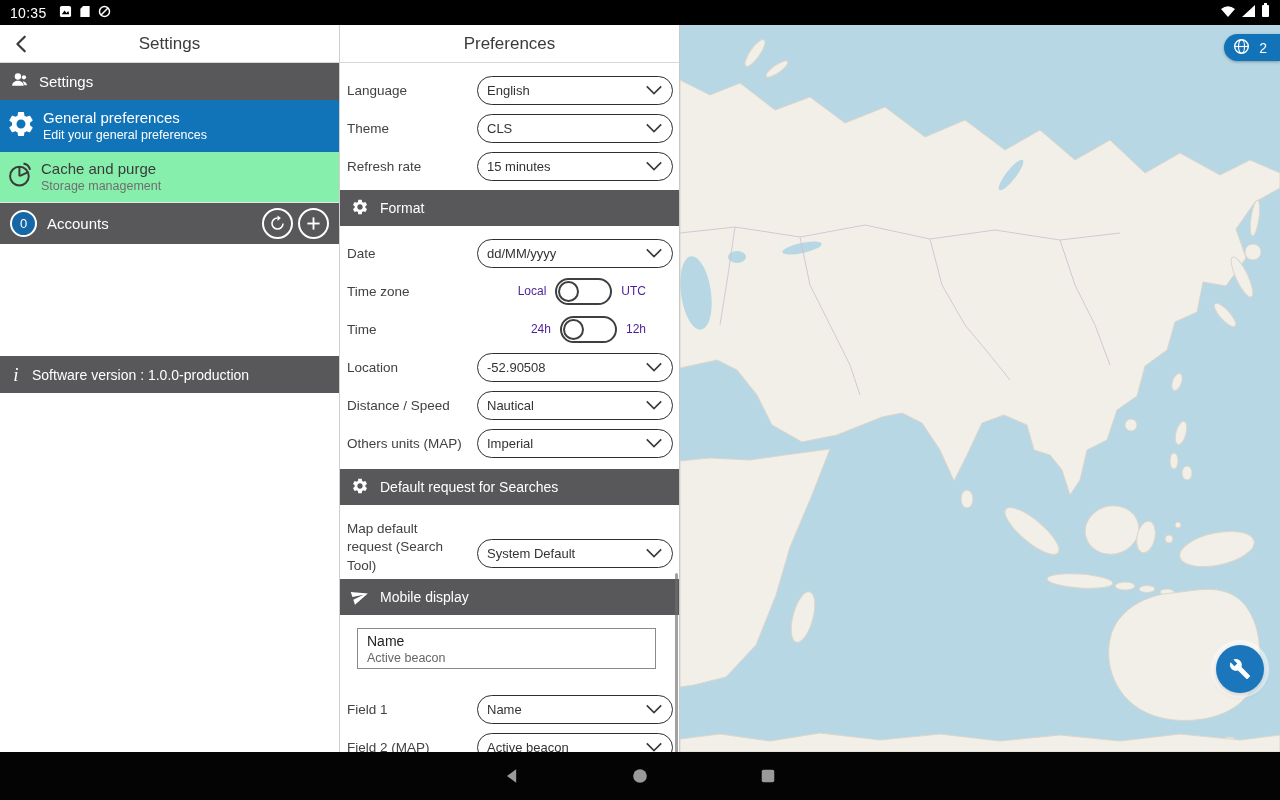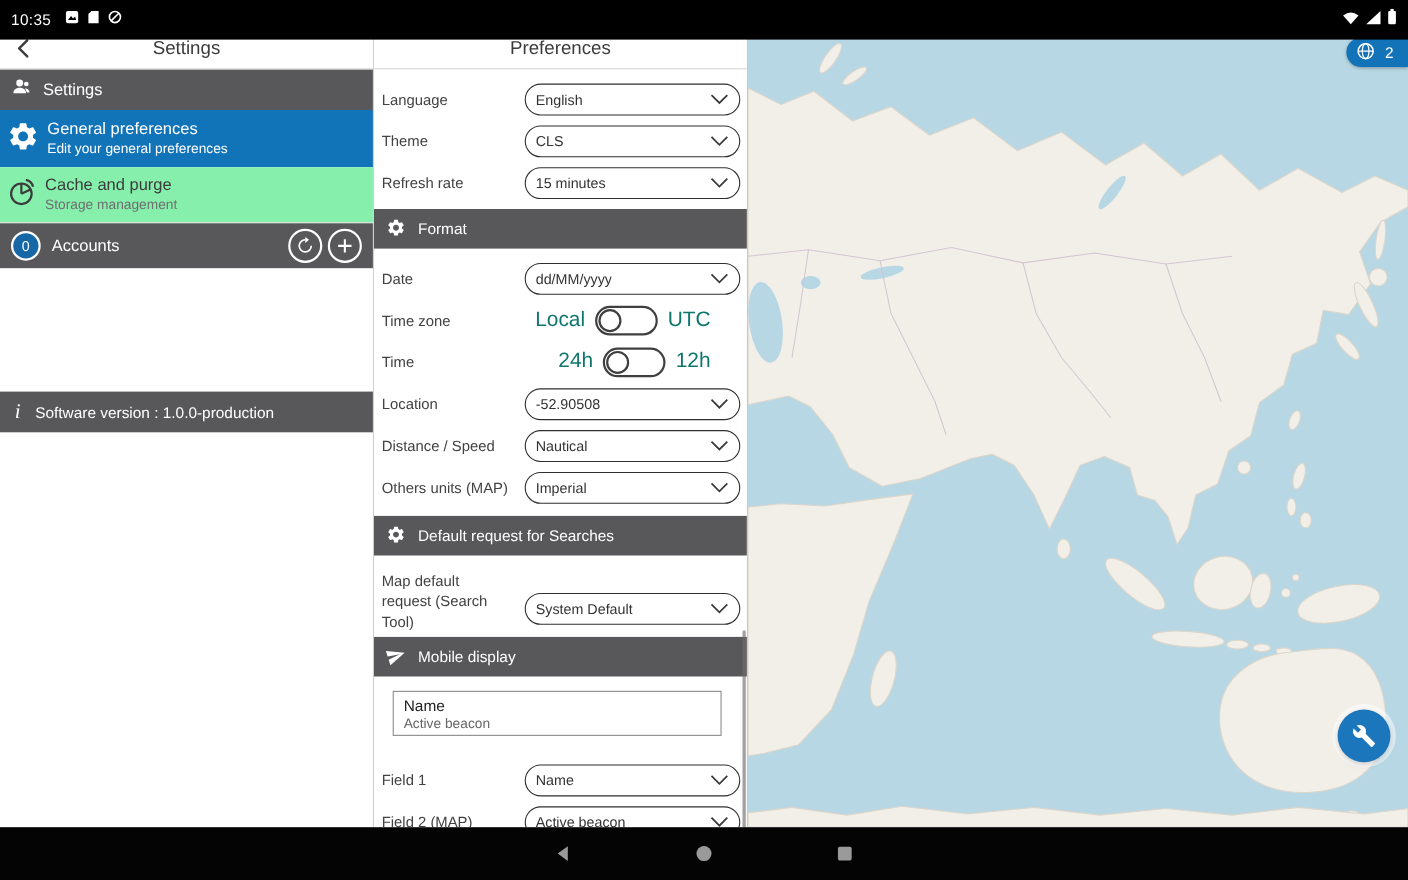--- a/index.html
+++ b/index.html
@@ -1,21 +1,21 @@
 <!DOCTYPE html>
 <html><head>
 <meta charset="utf-8">
 <style>
   *{margin:0;padding:0;box-sizing:border-box}
   html,body{width:1280px;height:800px;overflow:hidden}
   body{font-family:"Liberation Sans",sans-serif;background:#000}
   .screen{position:relative;width:1280px;height:800px;background:#fff;overflow:hidden}
 
   
-  .status-bar{position:absolute;top:0;left:0;right:0;height:36px;background:#000;color:#fff;display:flex;align-items:center;padding:12px 10px;z-index:40}
+  .status-bar{position:absolute;top:0;left:0;right:0;height:25px;background:#000;color:#fff;display:flex;align-items:center;padding:12px 10px;z-index:40}
   .sb-time{font-size:14px;letter-spacing:.3px}
   .sb-left-icons{display:flex;gap:7px;margin-left:12px;align-items:center}
   .sb-right{margin-left:auto;display:flex;gap:5px;align-items:center}
 
   
   .nav-bar{position:absolute;bottom:0;left:0;right:0;height:48px;background:#040404;display:flex;align-items:center;justify-content:center;gap:104px;z-index:40}
   .nav-btn{width:24px;height:24px;display:flex;align-items:center;justify-content:center;cursor:pointer}
 
   
   .settings-panel{position:absolute;top:25px;left:0;width:340px;height:727px;background:#fff;border-right:1px solid #cfcfcf}
@@ -42,21 +42,21 @@
   .prefs-panel{position:absolute;top:25px;left:340px;width:340px;height:727px;background:#fff;overflow:hidden;border-right:1px solid #c9c9c9}
   .rows{padding:8px 6px 0 7px}
   .row{height:38px;display:flex;align-items:center;justify-content:space-between}
   .row-label{font-size:13.5px;color:#424242;padding-right:4px}
   .select-pill{width:196px;height:29px;border:1.6px solid #2f2f2f;border-radius:15px;display:flex;align-items:center;padding:0 9px;background:#fff;flex:0 0 auto;cursor:pointer}
   .select-value{font-size:13px;color:#333;white-space:nowrap;overflow:hidden}
   .select-chevron{margin-left:auto;flex:0 0 auto;display:flex}
   .section-bar{height:36px;background:#58585a;color:#fff;display:flex;align-items:center;gap:11px;padding:0 11px;font-size:14px}
   .mt5{margin-top:5px}.mt7{margin-top:7px}.mt2{margin-top:2px}
   .toggle-group{display:flex;align-items:center;gap:9px;margin-right:27px}
-  .toggle-label{font-size:19px;color:#0f766e}
+  .toggle-label{font-size:12px;color:#4c1d95}
   .toggle{width:57px;height:27px;border:2px solid #3f3f3f;border-radius:14px;background:#fff;position:relative;cursor:pointer;flex:0 0 auto}
   .toggle-knob{position:absolute;left:1px;top:1px;width:21px;height:21px;border-radius:50%;background:#fff;border:2px solid #3f3f3f}
   .tall-row{height:64px;align-items:center}
   .tall-row .row-label{width:110px;line-height:1.35;padding-top:5px}
   .tall-row .select-pill{margin-top:16px}
   .preview-box{margin:13px 23px 0 17px;border:1px solid #8a8a8a;padding:3px 9px;height:41px;background:#fff}
   .pv-title{font-size:14px;color:#222;line-height:1.35}
   .pv-sub{font-size:12.5px;color:#666}
   .rows-fields{padding:21px 6px 0 7px}
   .scroll-thumb{position:absolute;right:1px;top:548px;width:3px;height:180px;background:#6f6f6f;opacity:.65;border-radius:2px}

